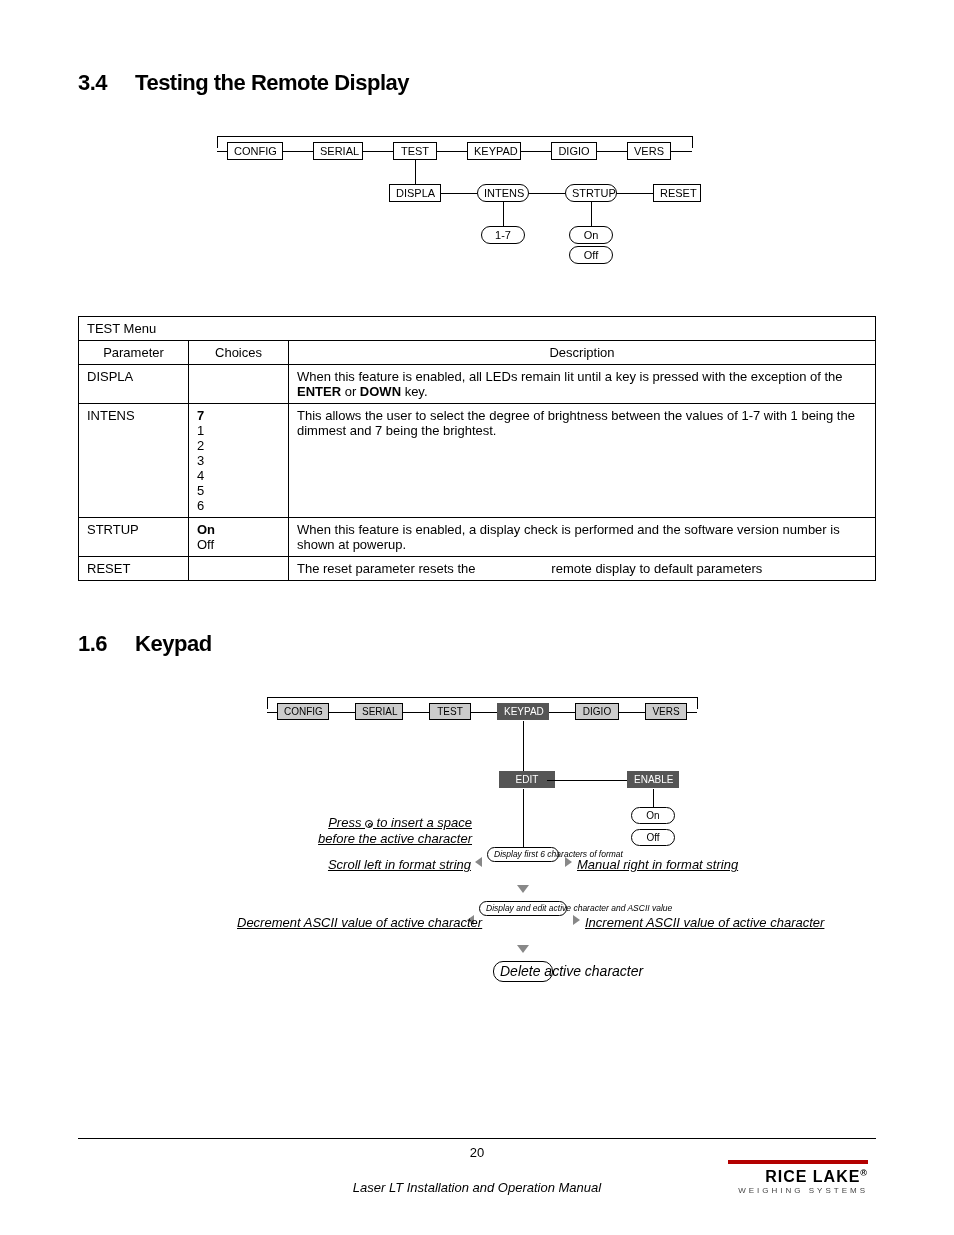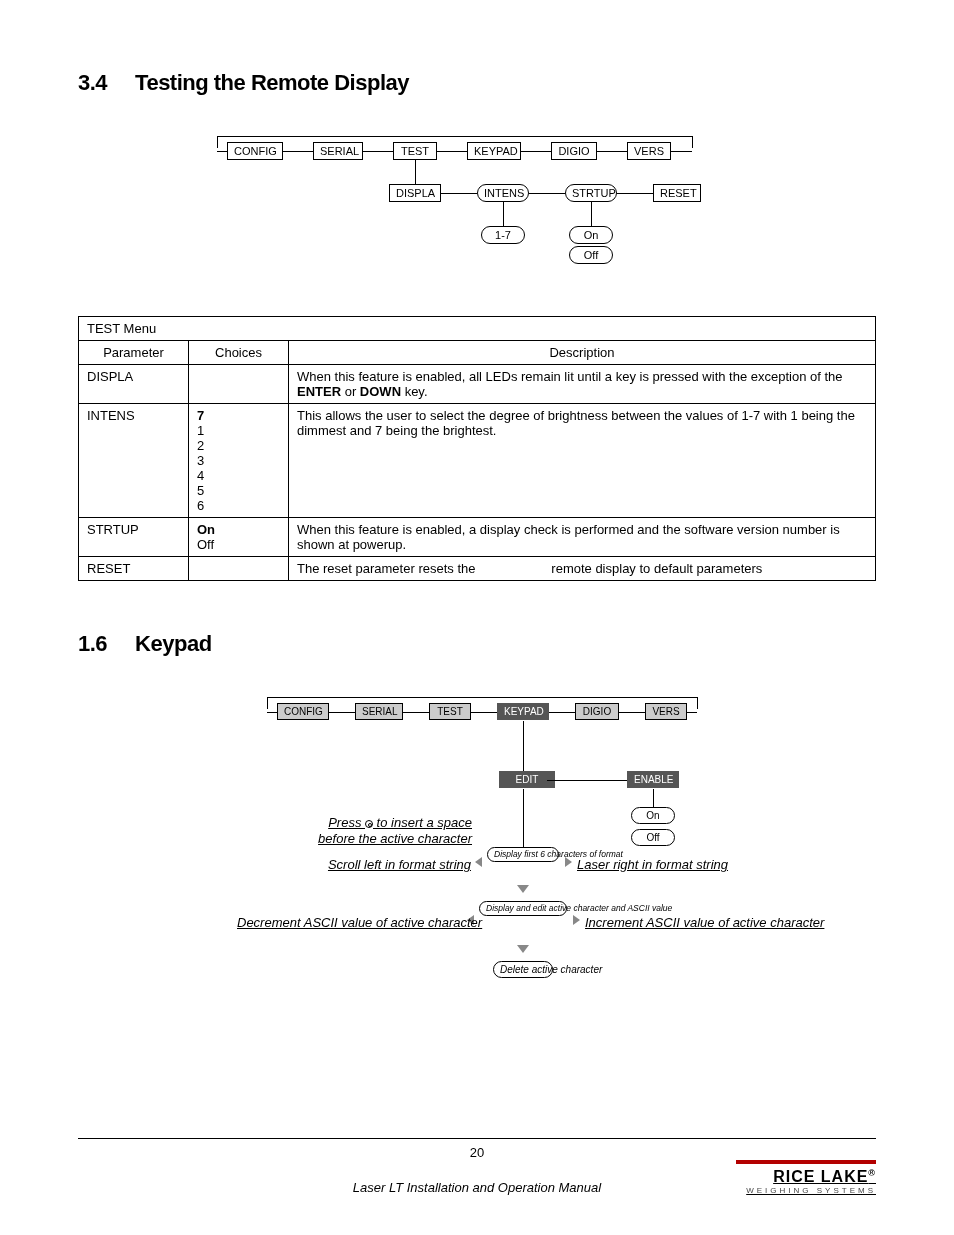--- a/index.html
+++ b/index.html
@@ -99,23 +99,22 @@
 
   
   .footer {
     position: absolute;
     left: 78px; right: 78px; bottom: 40px;
   }
   .footer-line { display: flex; align-items: center; gap: 20px; font-size: 13px; flex-direction: column; }
   .footer-line .pnum { font-weight: normal; }
   .footer-line .title { font-style: italic; }
   .brand {
-    position: absolute; right: 0; bottom: 0;
+    position: absolute; right: 8px; bottom: 0;
     text-align: right;
-    text-decoration: underline;
   }
   .brand .redbar { height: 4px; width: 140px; background: #b30000; margin-bottom: 4px; margin-left: auto; }
   .brand .name { font-family: "Arial Black", Arial; font-weight: 900; font-size: 16px; letter-spacing: 1px; }
   .brand .sub { font-size: 8px; letter-spacing: 3px; color: #444; }
   .brand .reg { font-size: 9px; vertical-align: top; }
 
   .rule { height: 1px; background: #000; margin-bottom: 6px; }
   .circle-icon{
     display:inline-block;border:1px solid #000;border-radius:50%;
     width:8px;height:8px;vertical-align:middle;position:relative;
@@ -249,34 +248,34 @@
   <div class="vline" style="left:456px;top:92px;height:18px"></div>
   <div class="d2node round" style="left:434px;top:110px;width:44px">On</div>
   <div class="d2node round" style="left:434px;top:132px;width:44px">Off</div>
 
   <div class="vline" style="left:326px;top:92px;height:58px"></div>
 
   <div class="d2node round" style="left:290px;top:150px;width:72px;font-style:italic;font-size:8.5px;line-height:1.1">Display first 6 characters of format</div>
   <div class="tri left" style="left:278px;top:160px"></div>
   <div class="tri right" style="left:368px;top:160px"></div>
   <div class="d2label" style="left:120px;top:160px;text-align:right;width:154px">Scroll left in format string</div>
-  <div class="d2label" style="left:380px;top:160px">Laser right in format string</div>
+  <div class="d2label" style="left:380px;top:160px">Manual right in format string</div>
   <div class="d2label" style="left:110px;top:118px;width:165px;text-align:right;line-height:1.2">Press <span class="circle-icon"></span> to insert a space<br>before the active character</div>
 
   <div class="tri down" style="left:320px;top:188px"></div>
 
   <div class="d2node round" style="left:282px;top:204px;width:88px;font-style:italic;font-size:8.5px;line-height:1.1">Display and edit active character and ASCII value</div>
   <div class="tri left" style="left:270px;top:218px"></div>
   <div class="tri right" style="left:376px;top:218px"></div>
   <div class="d2label" style="left:40px;top:218px;text-align:right;width:226px">Decrement ASCII value of active character</div>
   <div class="d2label" style="left:388px;top:218px">Increment ASCII value of active character</div>
 
   <div class="tri down" style="left:320px;top:248px"></div>
 
-  <div class="d2node round" style="left:296px;top:264px;width:60px;font-style:italic;font-size:10px;line-height:1.1">Delete active character</div>
+  <div class="d2node round" style="left:296px;top:264px;width:60px;font-style:italic;font-size:14px;line-height:1.1">Delete active character</div>
 </div>
 
 <div class="footer">
   <div class="rule"></div>
   <div class="footer-line">
     <span class="pnum">20</span>
     <span class="title">Laser LT Installation and Operation Manual</span>
   </div>
   <div class="brand">
     <div class="redbar"></div>

